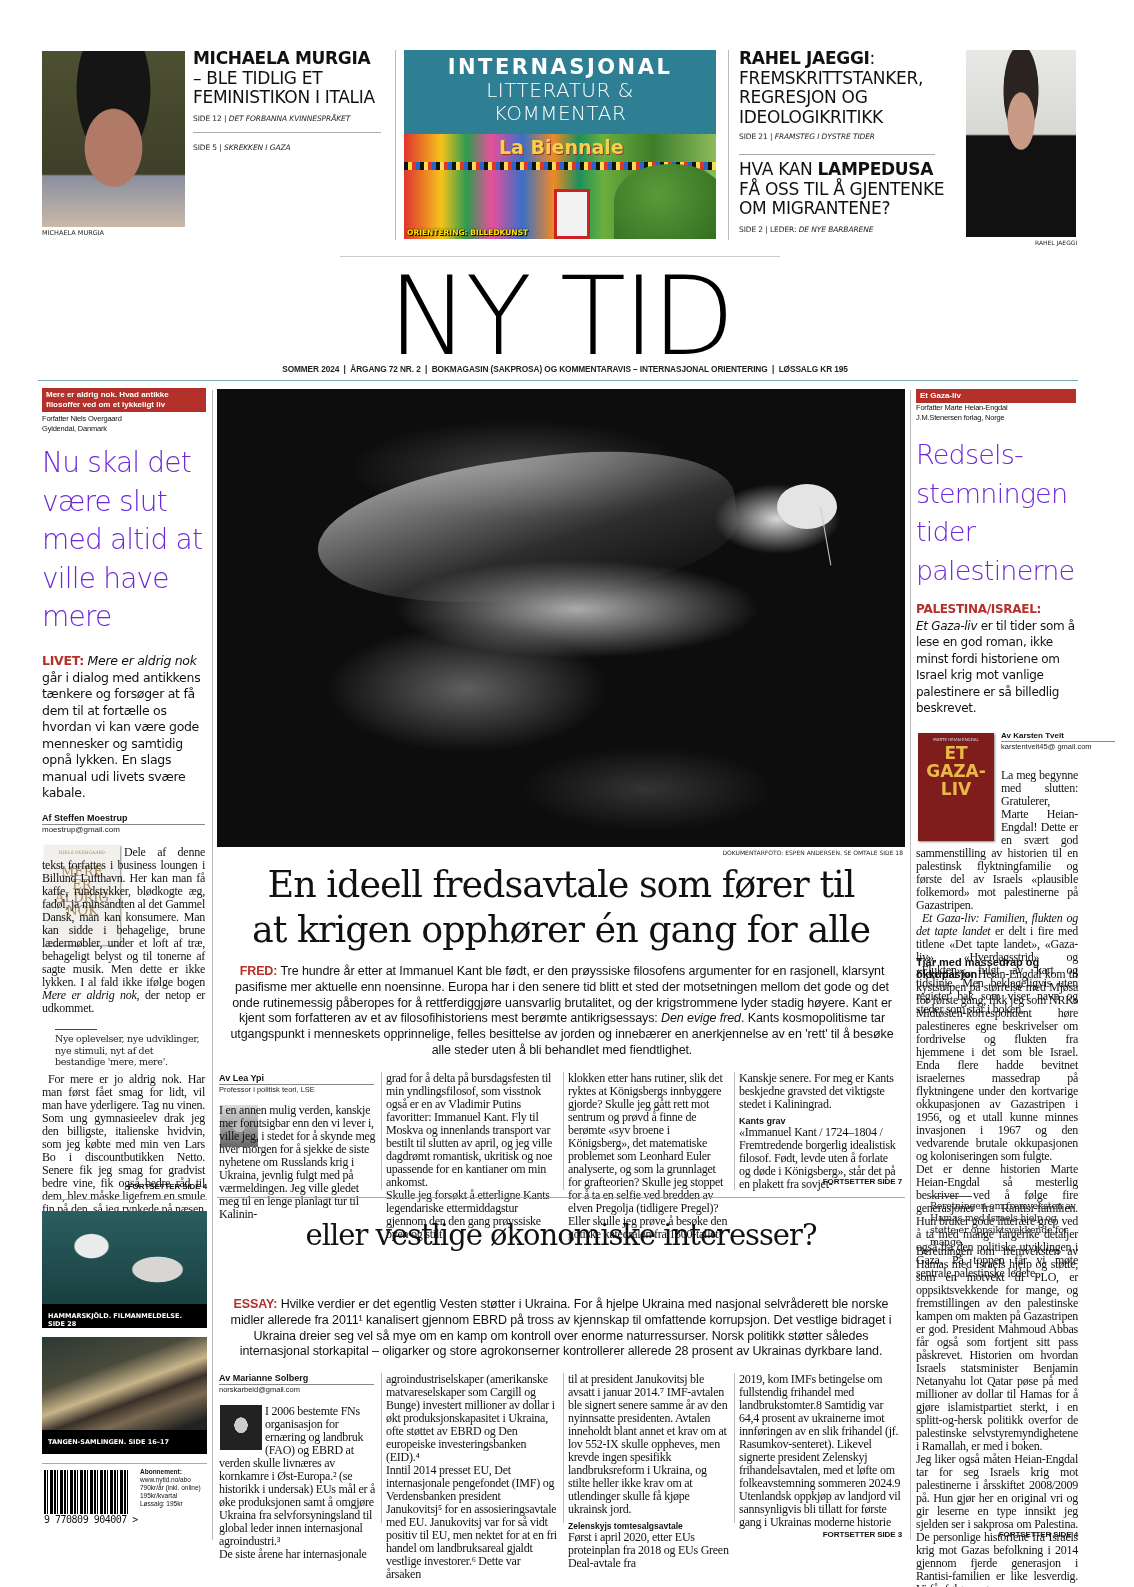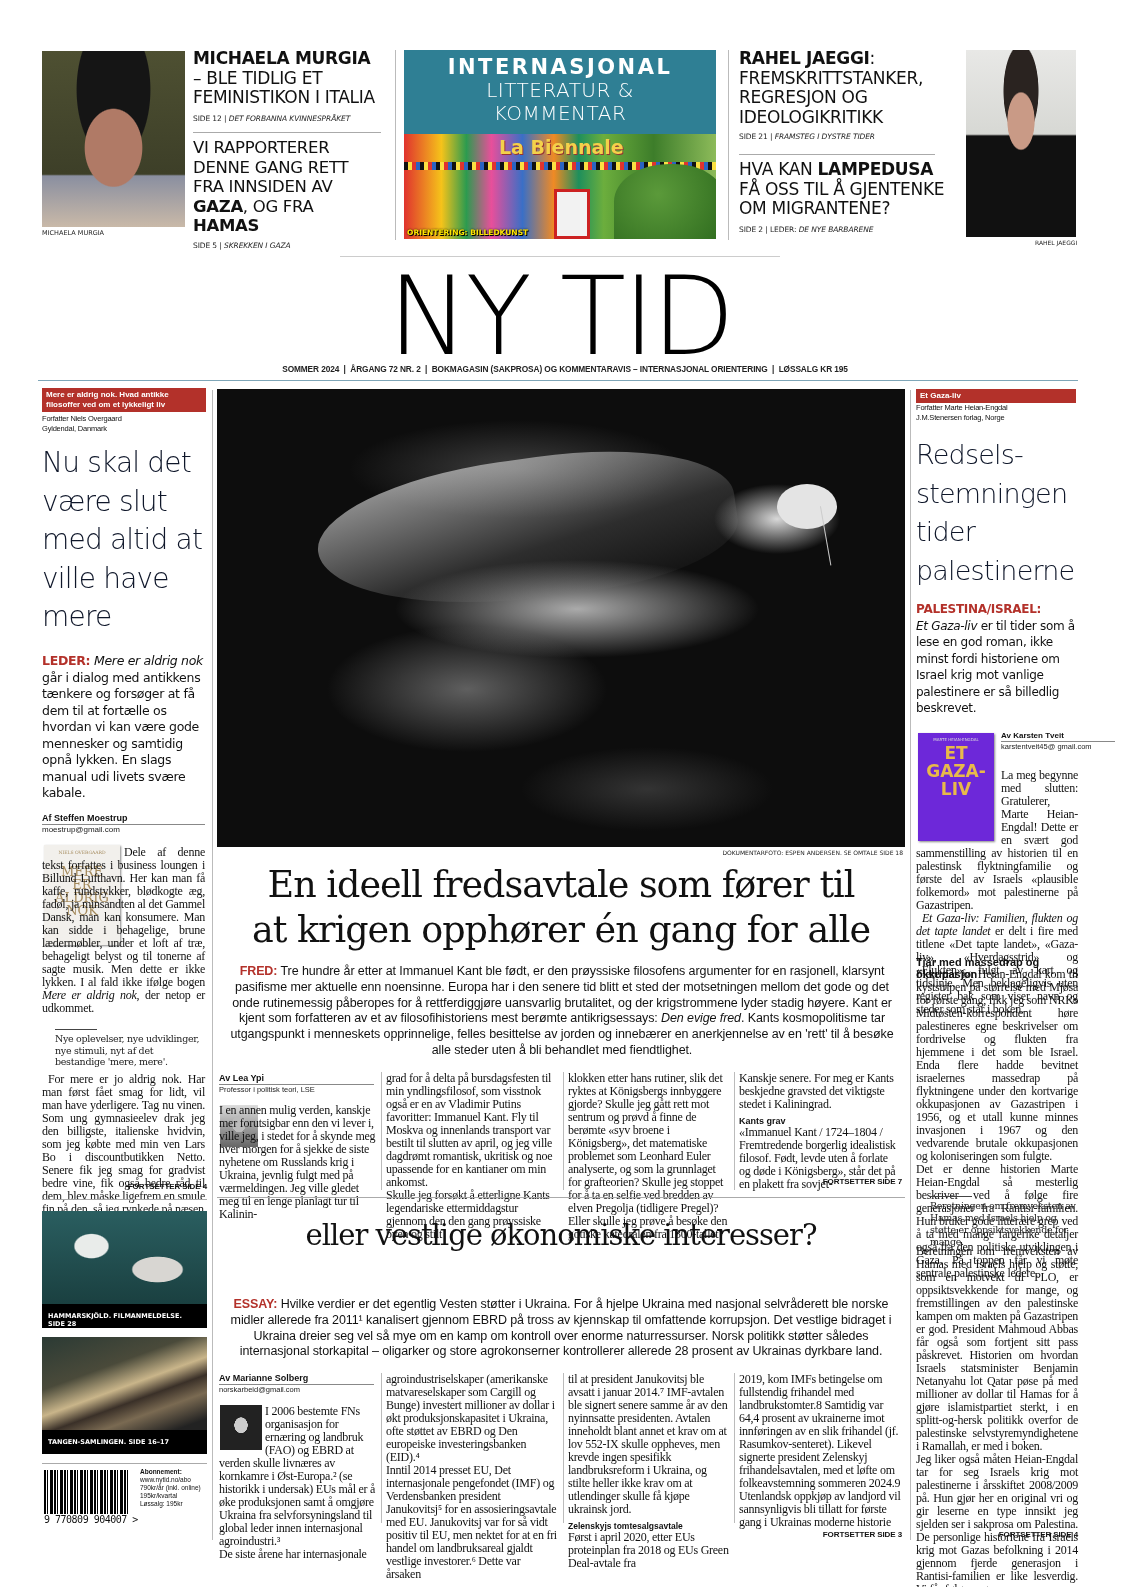--- a/index.html
+++ b/index.html
@@ -17,21 +17,21 @@
 .tease-small i{font-style:italic}
 .caption{font-size:6.5px;font-family:"DejaVu Sans",sans-serif;color:#222}
 .hr{height:1px;background:#aaa}
 
 .banner{background:#2f7f94;color:#fff;text-align:center;font-family:"DejaVu Sans",sans-serif}
 .mast{font-family:"DejaVu Sans",sans-serif;font-weight:300;font-size:108px;letter-spacing:-3px;line-height:1;color:#000;text-align:center}
 .strap{font-family:"Liberation Sans",sans-serif;font-size:8.3px;font-weight:bold;color:#222;text-align:center;letter-spacing:-.1px}
 
 .redbar{background:#b3312a;color:#fff;font-size:8px;font-weight:bold;padding:2px 4px;line-height:10px}
 .bookinfo{font-size:7.5px;line-height:9.5px;color:#111;letter-spacing:-.2px}
-.bigtitle{font-family:"DejaVu Sans",sans-serif;font-size:28px;line-height:38.5px;font-weight:300;letter-spacing:-.8px;color:#0f172a}
+.bigtitle{font-family:"DejaVu Sans",sans-serif;font-size:28px;line-height:38.5px;font-weight:300;letter-spacing:-.8px;color:#6d28d9}
 .lead{font-family:"DejaVu Sans",sans-serif;font-size:12.5px;line-height:16.5px;letter-spacing:-.3px;color:#111}
 .byline{font-size:9px;font-weight:bold;border-bottom:1px solid #888;padding-bottom:1px}
 .email{font-size:8px;color:#222}
 .body{font-family:Liberation Serif, serif;font-size:12px;line-height:13px;letter-spacing:-.25px;color:#111}
 .quote{font-family:"DejaVu Serif",serif;font-size:10.5px;line-height:12.5px;letter-spacing:-.3px;color:#222}
 .cont{font-family:"Liberation Sans",sans-serif;font-size:8px;font-weight:bold;text-align:right;letter-spacing:-.1px}
 .vline{width:1px;background:#bbb}
 .headline{font-family:"DejaVu Serif",serif;text-align:center;color:#111;letter-spacing:-1px}
 .intro{font-family:"Liberation Sans",sans-serif;font-size:12.5px;line-height:15.8px;text-align:center;color:#111;letter-spacing:-.1px}
 .subhead{font-size:9px;font-weight:bold;font-family:"Liberation Sans",sans-serif}
@@ -43,21 +43,20 @@
 
 <div class="abs photo" style="left:42px;top:51px;width:143px;height:176px;background:radial-gradient(ellipse at 50% 55%,#b07a66 0 28%,transparent 29%),radial-gradient(ellipse at 50% 22%,#151515 0 36%,transparent 37%),linear-gradient(#4e5032,#3d3f28 70%,#8a8fa0 71%,#c9b9a8);"></div>
 <div class="abs caption" style="left:42px;top:229px">MICHAELA MURGIA</div>
 
 <div class="abs" style="left:193px;top:49px;width:190px">
   <div class="tease-big"><b>MICHAELA MURGIA</b> <span>– BLE TIDLIG ET FEMINISTIKON I ITALIA</span></div>
   <div class="tease-small" style="margin-top:6px"><span>SIDE 12 | </span><i>DET FORBANNA KVINNESPRÅKET</i></div>
 </div>
 <div class="abs hr" style="left:193px;top:132px;width:188px"></div>
 <div class="abs" style="left:193px;top:138px;width:190px">
-  <div class="tease-big" style="font-size:16.5px"><span>VI RAPPORTERER DENNE GANG RETT FRA INNSIDEN AV </span><b>GAZA</b><span>, OG FRA </span><b>HAMAS</b></div>
   <div class="tease-small" style="margin-top:5px"><span>SIDE 5 | </span><i>SKREKKEN I GAZA</i></div>
 </div>
 <div class="abs vline" style="left:395px;top:50px;height:190px"></div>
 
 <div class="abs banner" style="left:404px;top:50px;width:312px;height:84px;padding-top:6px">
   <div style="font-size:21px;font-weight:bold;letter-spacing:2.5px;line-height:22px">INTERNASJONAL</div>
   <div style="font-size:20px;letter-spacing:.5px;line-height:24px;font-weight:300">LITTERATUR &amp;</div>
   <div style="font-size:20px;letter-spacing:.5px;line-height:22px;font-weight:300">KOMMENTAR</div>
 </div>
 <div class="abs" style="left:404px;top:134px;width:312px;height:105px;overflow:hidden;background:linear-gradient(90deg,#e0332e 0,#f5c31a 12%,#2c9b4f 20%,#e84f9b 28%,#3a6fc6 38%,#f08a24 48%,#1e8f5c 56%,#6cae3d 64%,#3d7d2a 80%,#8dbb5a 100%)">
@@ -86,21 +85,21 @@
 <div class="abs strap" style="left:230px;top:364px;width:670px;white-space:pre">SOMMER 2024  |  ÅRGANG 72 NR. 2  |  BOKMAGASIN (SAKPROSA) OG KOMMENTARAVIS – INTERNASJONAL ORIENTERING  |  LØSSALG KR 195</div>
 <div class="abs" style="left:38px;top:380px;width:1040px;height:1px;background:#7fa6b8"></div>
 
 <div class="abs redbar" style="left:42px;top:388px;width:164px">Mere er aldrig nok. Hvad antikke filosoffer ved om et lykkeligt liv</div>
 <div class="abs bookinfo" style="left:42px;top:414px;width:164px">
   <div>Forfatter Niels Overgaard</div>
   <div>Gyldendal, Danmark</div>
 </div>
 <div class="abs bigtitle" style="left:42px;top:444px;width:170px">Nu skal det være slut med altid at ville have mere</div>
 <div class="abs lead" style="left:42px;top:653px;width:170px">
-  <b class="red">LEDER:</b> <i>Mere er aldrig nok</i><span> går i dialog med antikkens tænkere og forsøger at få dem til at fortælle os hvordan vi kan være gode mennesker og samtidig opnå lykken. En slags manual udi livets svære kabale.</span>
+  <b class="red">LIVET:</b> <i>Mere er aldrig nok</i><span> går i dialog med antikkens tænkere og forsøger at få dem til at fortælle os hvordan vi kan være gode mennesker og samtidig opnå lykken. En slags manual udi livets svære kabale.</span>
 </div>
 <div class="abs" style="left:42px;top:813px;width:163px">
   <div class="byline">Af Steffen Moestrup</div>
   <div class="email">moestrup@gmail.com</div>
 </div>
 <div class="abs book" style="left:44px;top:845px;width:76px;height:100px;background:#f2f0ec;text-align:center;font-family:'DejaVu Serif',serif;color:#a48a5c">
   <div style="font-size:4.5px;margin-top:5px">NIELS OVERGAARD</div>
   <div style="font-size:13px;line-height:13px;margin-top:10px;padding:0 8px">MERE ER ALDRIG NOK</div>
 </div>
 <div class="abs body just" style="left:42px;top:846px;width:163px;text-indent:82px">
@@ -213,21 +212,21 @@
 <div class="abs vline" style="left:910px;top:390px;height:1150px"></div>
 <div class="abs redbar" style="left:916px;top:389px;width:160px">Et Gaza-liv</div>
 <div class="abs bookinfo" style="left:916px;top:403px;width:160px">
   <div>Forfatter Marte Heian-Engdal</div>
   <div>J.M.Stenersen forlag, Norge</div>
 </div>
 <div class="abs bigtitle" style="left:916px;top:436px;width:160px;font-size:27px;line-height:38.5px">Redsels-stemningen tider palestinerne</div>
 <div class="abs lead" style="left:916px;top:601px;width:162px;font-size:12px;line-height:16.5px">
   <b class="red" style="display:block">PALESTINA/ISRAEL:</b><i>Et Gaza-liv</i><span> er til tider som å lese en god roman, ikke minst fordi historiene om Israel krig mot vanlige palestinere er så billedlig beskrevet.</span>
 </div>
-<div class="abs book" style="left:918px;top:733px;width:76px;height:108px;background:#6d28d9;text-align:center;color:#e8b94a;font-family:'DejaVu Sans',sans-serif;font-weight:bold">
+<div class="abs book" style="left:918px;top:733px;width:76px;height:108px;background:#7f1d1d;text-align:center;color:#e8b94a;font-family:'DejaVu Sans',sans-serif;font-weight:bold">
   <div style="font-size:4px;color:#ddd;margin-top:4px;font-weight:normal">MARTE HEIAN-ENGDAL</div>
   <div style="font-size:17px;line-height:17px;margin-top:3px">ET</div>
   <div style="font-size:17px;line-height:18px">GAZA-</div>
   <div style="font-size:17px;line-height:18px">LIV</div>
 </div>
 <div class="abs" style="left:1001px;top:731px;width:76px">
   <div class="byline" style="font-size:8px;border:none">Av Karsten Tveit</div>
   <div class="email" style="font-size:7.5px;border-top:1px solid #888;width:150%">karstentveit45@ gmail.com</div>
 </div>
 <div class="abs body just" style="left:916px;top:769px;width:162px">

